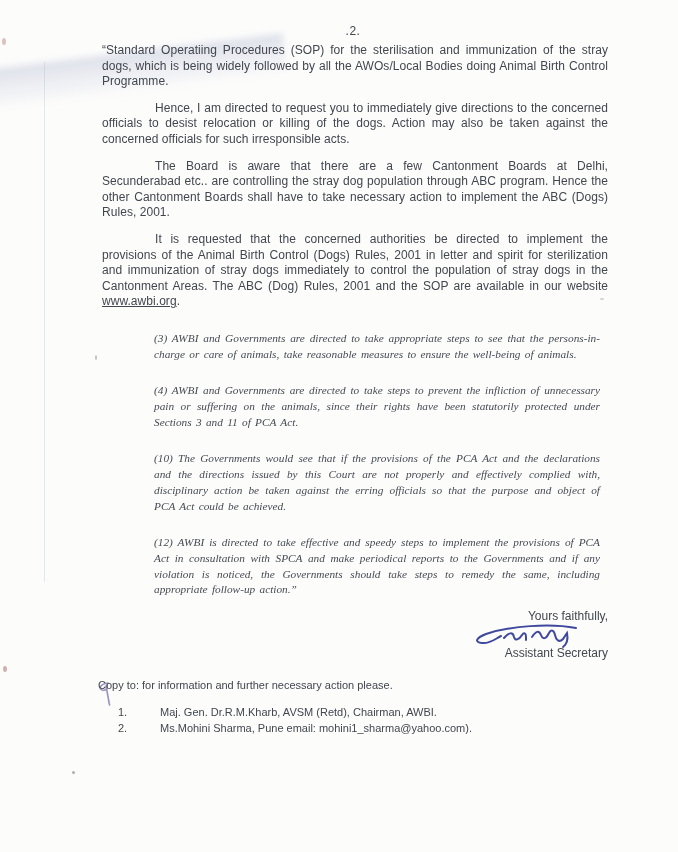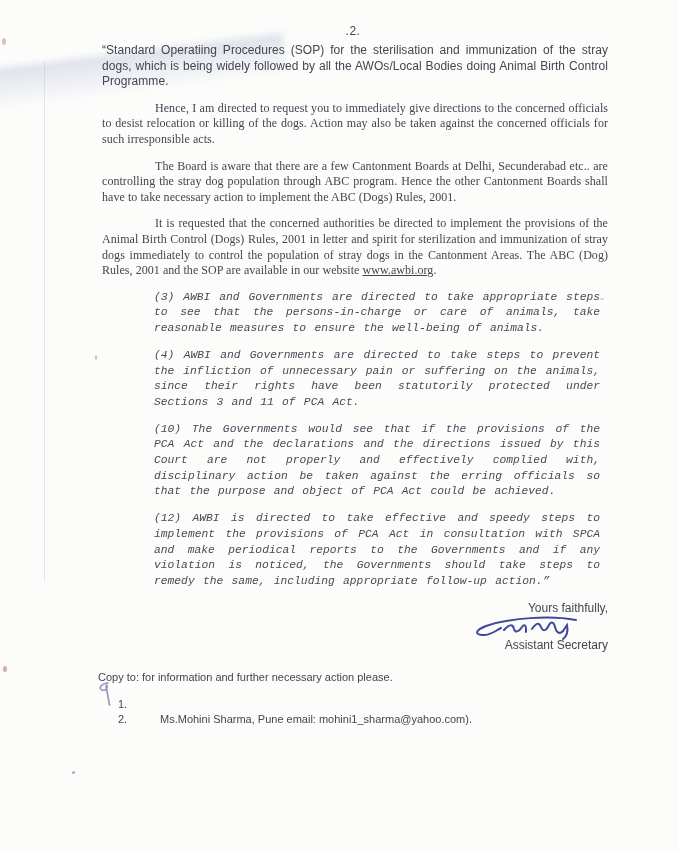--- a/index.html
+++ b/index.html
@@ -47,28 +47,28 @@
   }
 
   p.para {
     margin: 0 0 11px 4px;
     font-size: 12px;
     line-height: 15.6px;
     text-align: justify;
     letter-spacing: 0.05px;
   }
   p.para.first { margin-top: 5px; }
-  .indent-1 { text-indent: 53px; font-family: Liberation Serif, serif; }
+  .indent-1 { text-indent: 53px; }
   .indent-2 { text-indent: 94px; }
 
   .weblink { text-decoration: underline; color: inherit; cursor: pointer; }
 
   blockquote.quote {
-    margin: 11px 8px 11px 56px;
-    font-family: Liberation Mono, monospace;
+    margin: 21px 8px 11px 56px;
+    font-family: Liberation Serif, serif;
     font-style: italic;
     font-size: 11.3px;
     line-height: 15.7px;
     text-align: justify;
     word-spacing: 1.5px;
     color: #464a54;
   }
 
   .closing { margin-top: 13px; }
 
@@ -143,20 +143,21 @@
       </g>
     </svg>
     <div>Assistant Secretary</div>
   </div>
 
   <div class="copy-block">
     <div class="copy-heading">Copy to: for information and further necessary action please.</div>
     <div class="copy-list">
       <div class="copy-item">
         <span class="num">1.</span>
+        <span class="txt">Maj. Gen. Dr.R.M.Kharb, AVSM (Retd), Chairman, AWBI.</span>
       </div>
       <div class="copy-item">
         <span class="num">2.</span>
         <span class="txt">Ms.Mohini Sharma, Pune email: mohini1_sharma@yahoo.com).</span>
       </div>
     </div>
   </div>
 
 </div>
 

